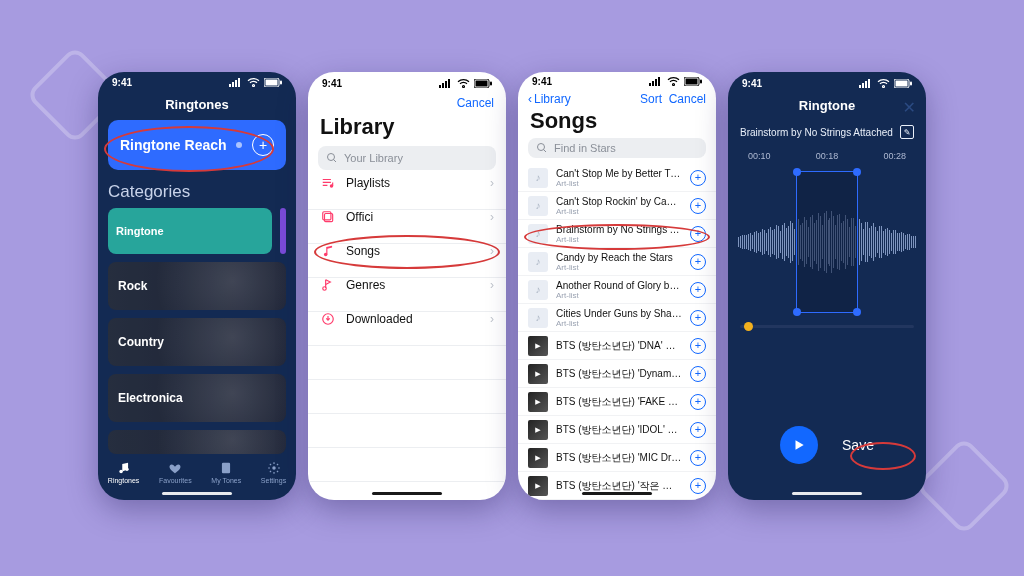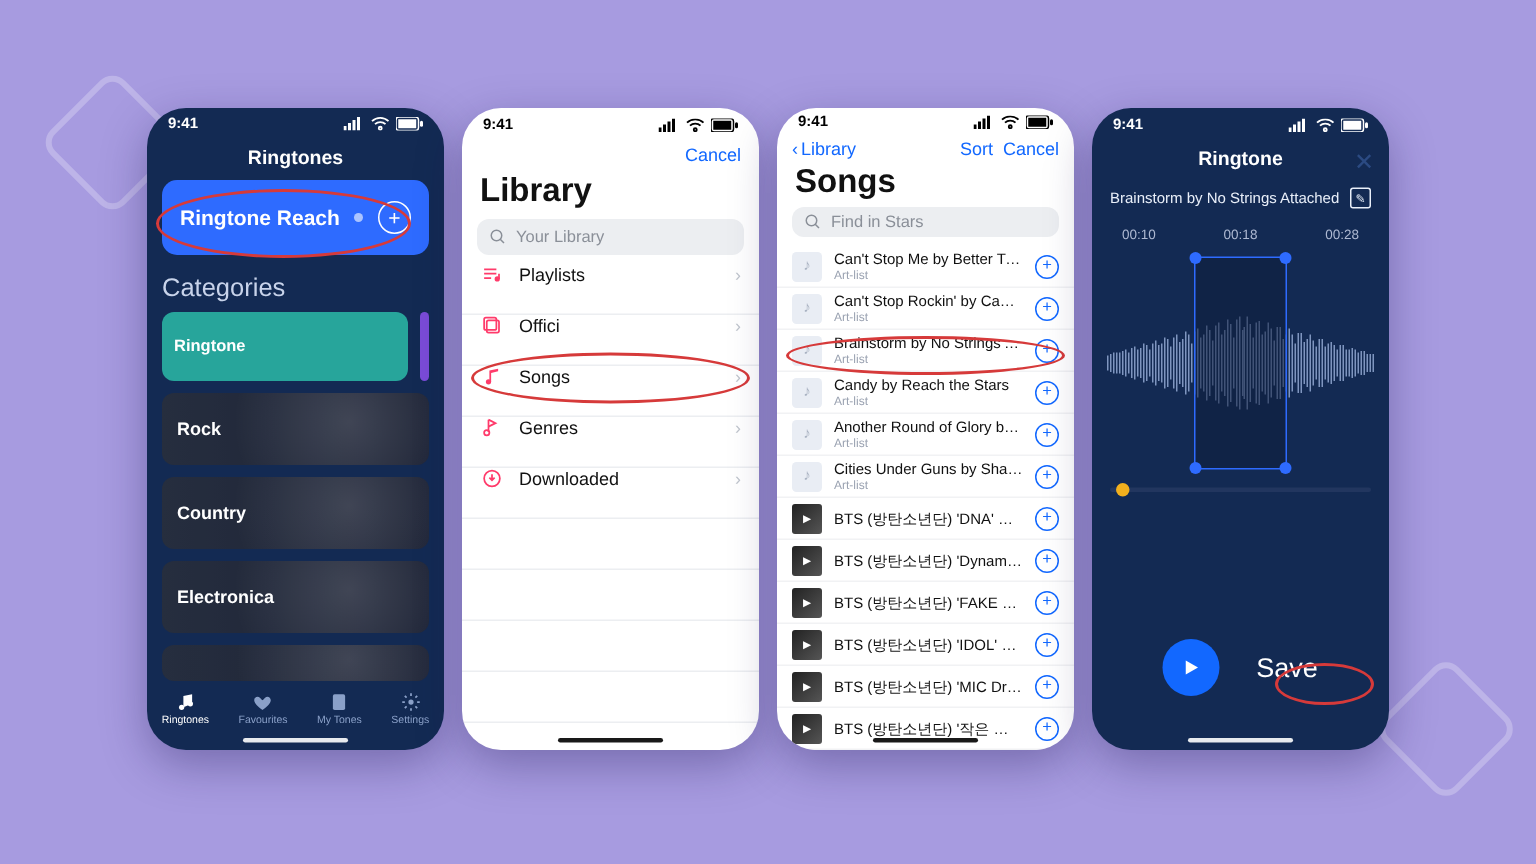--- a/index.html
+++ b/index.html
@@ -85,21 +85,21 @@
   .wave span{display:block; width:1px; background:#7f95bf;}
   .sel{position:absolute; top:4px; bottom:4px; left:58px; right:58px; border:1.5px solid #2e6bff; border-radius:4px; background:rgba(14,30,60,.55);}
   .sel::before,.sel::after{content:"";position:absolute;width:8px;height:8px;background:#2e6bff;border-radius:50%;}
   .sel::before{left:-4px;top:-4px;} .sel::after{right:-4px;bottom:-4px;}
   .sel .h1,.sel .h2{position:absolute;width:8px;height:8px;background:#2e6bff;border-radius:50%;}
   .sel .h1{right:-4px;top:-4px;} .sel .h2{left:-4px;bottom:-4px;}
   .prog{margin:8px 12px 0;height:3px;background:#22365f;border-radius:2px;position:relative;}
   .prog .dot{position:absolute;left:4px;top:-3px;width:9px;height:9px;background:#f2b01e;border-radius:50%;}
   .p4-actions{position:absolute; bottom:36px; left:0; right:0; display:flex; align-items:center; justify-content:center; gap:24px;}
   .play{width:38px;height:38px;border-radius:50%;background:#1268ff;display:flex;align-items:center;justify-content:center;color:#fff;}
-  .save{font-size:18px;color:#fff;text-align:center;}
+  .save{font-size:14px;color:#fff;text-align:center;}
 </style>
 </head>
 <body>
 
 <div class="deco d1"></div>
 <div class="deco d2"></div>
 
 <div class="phones">
 
   <div class="phone dark">

